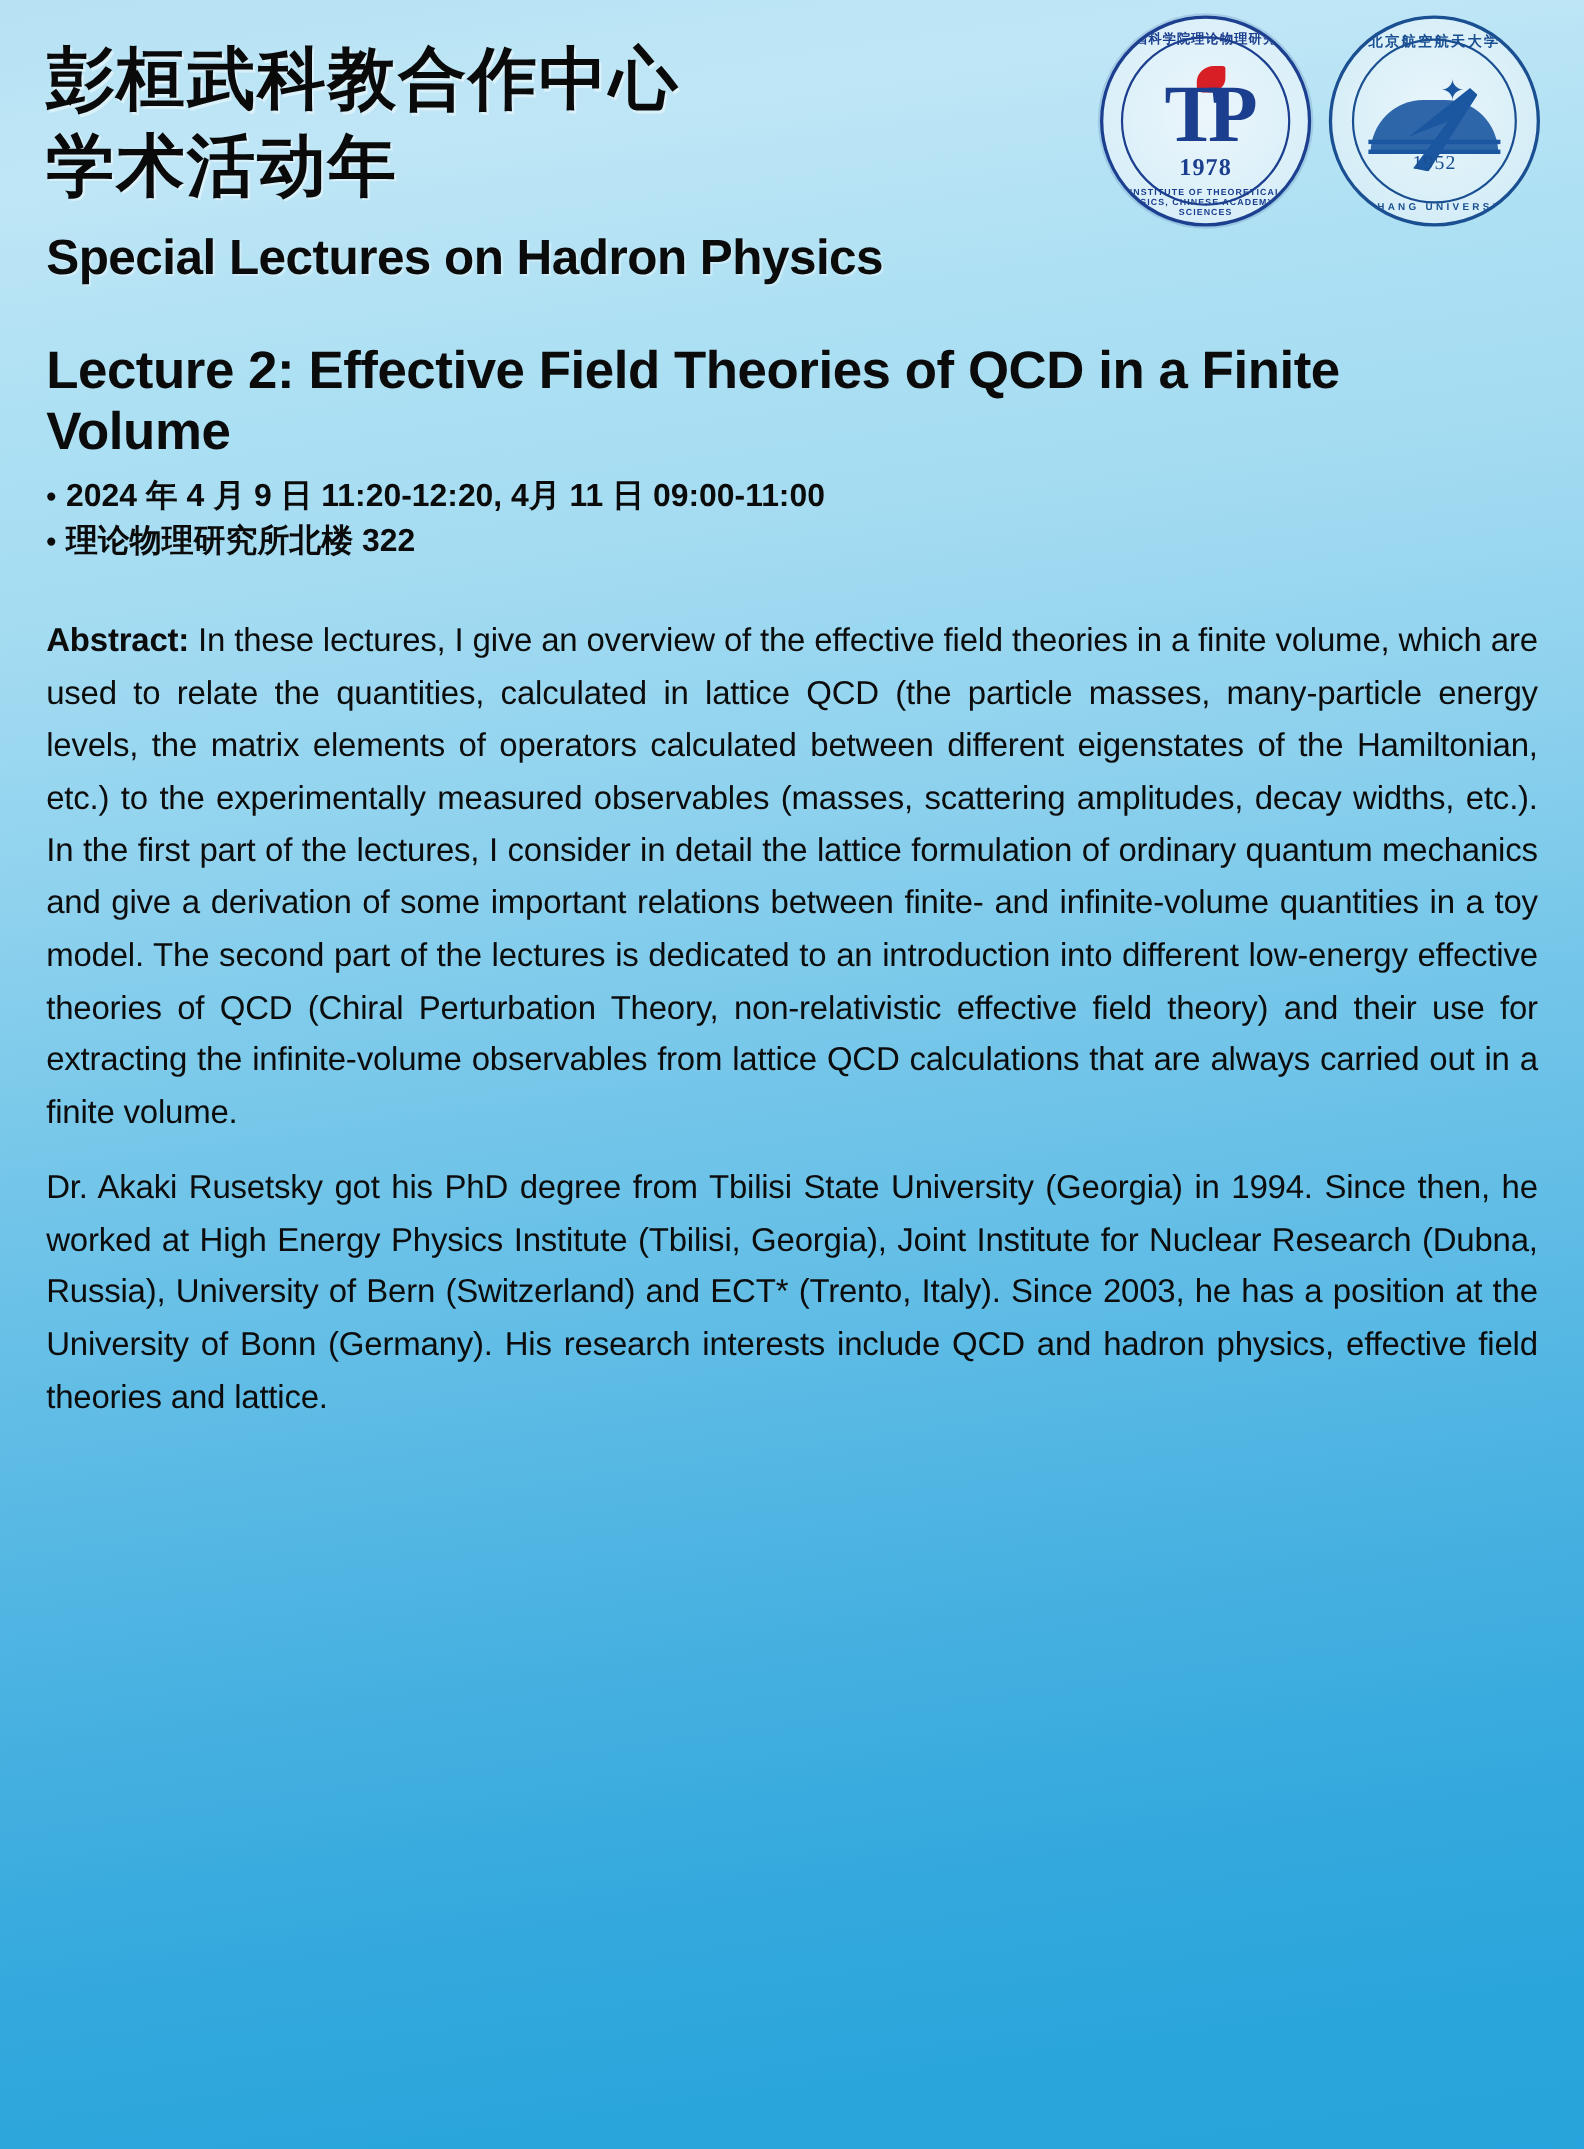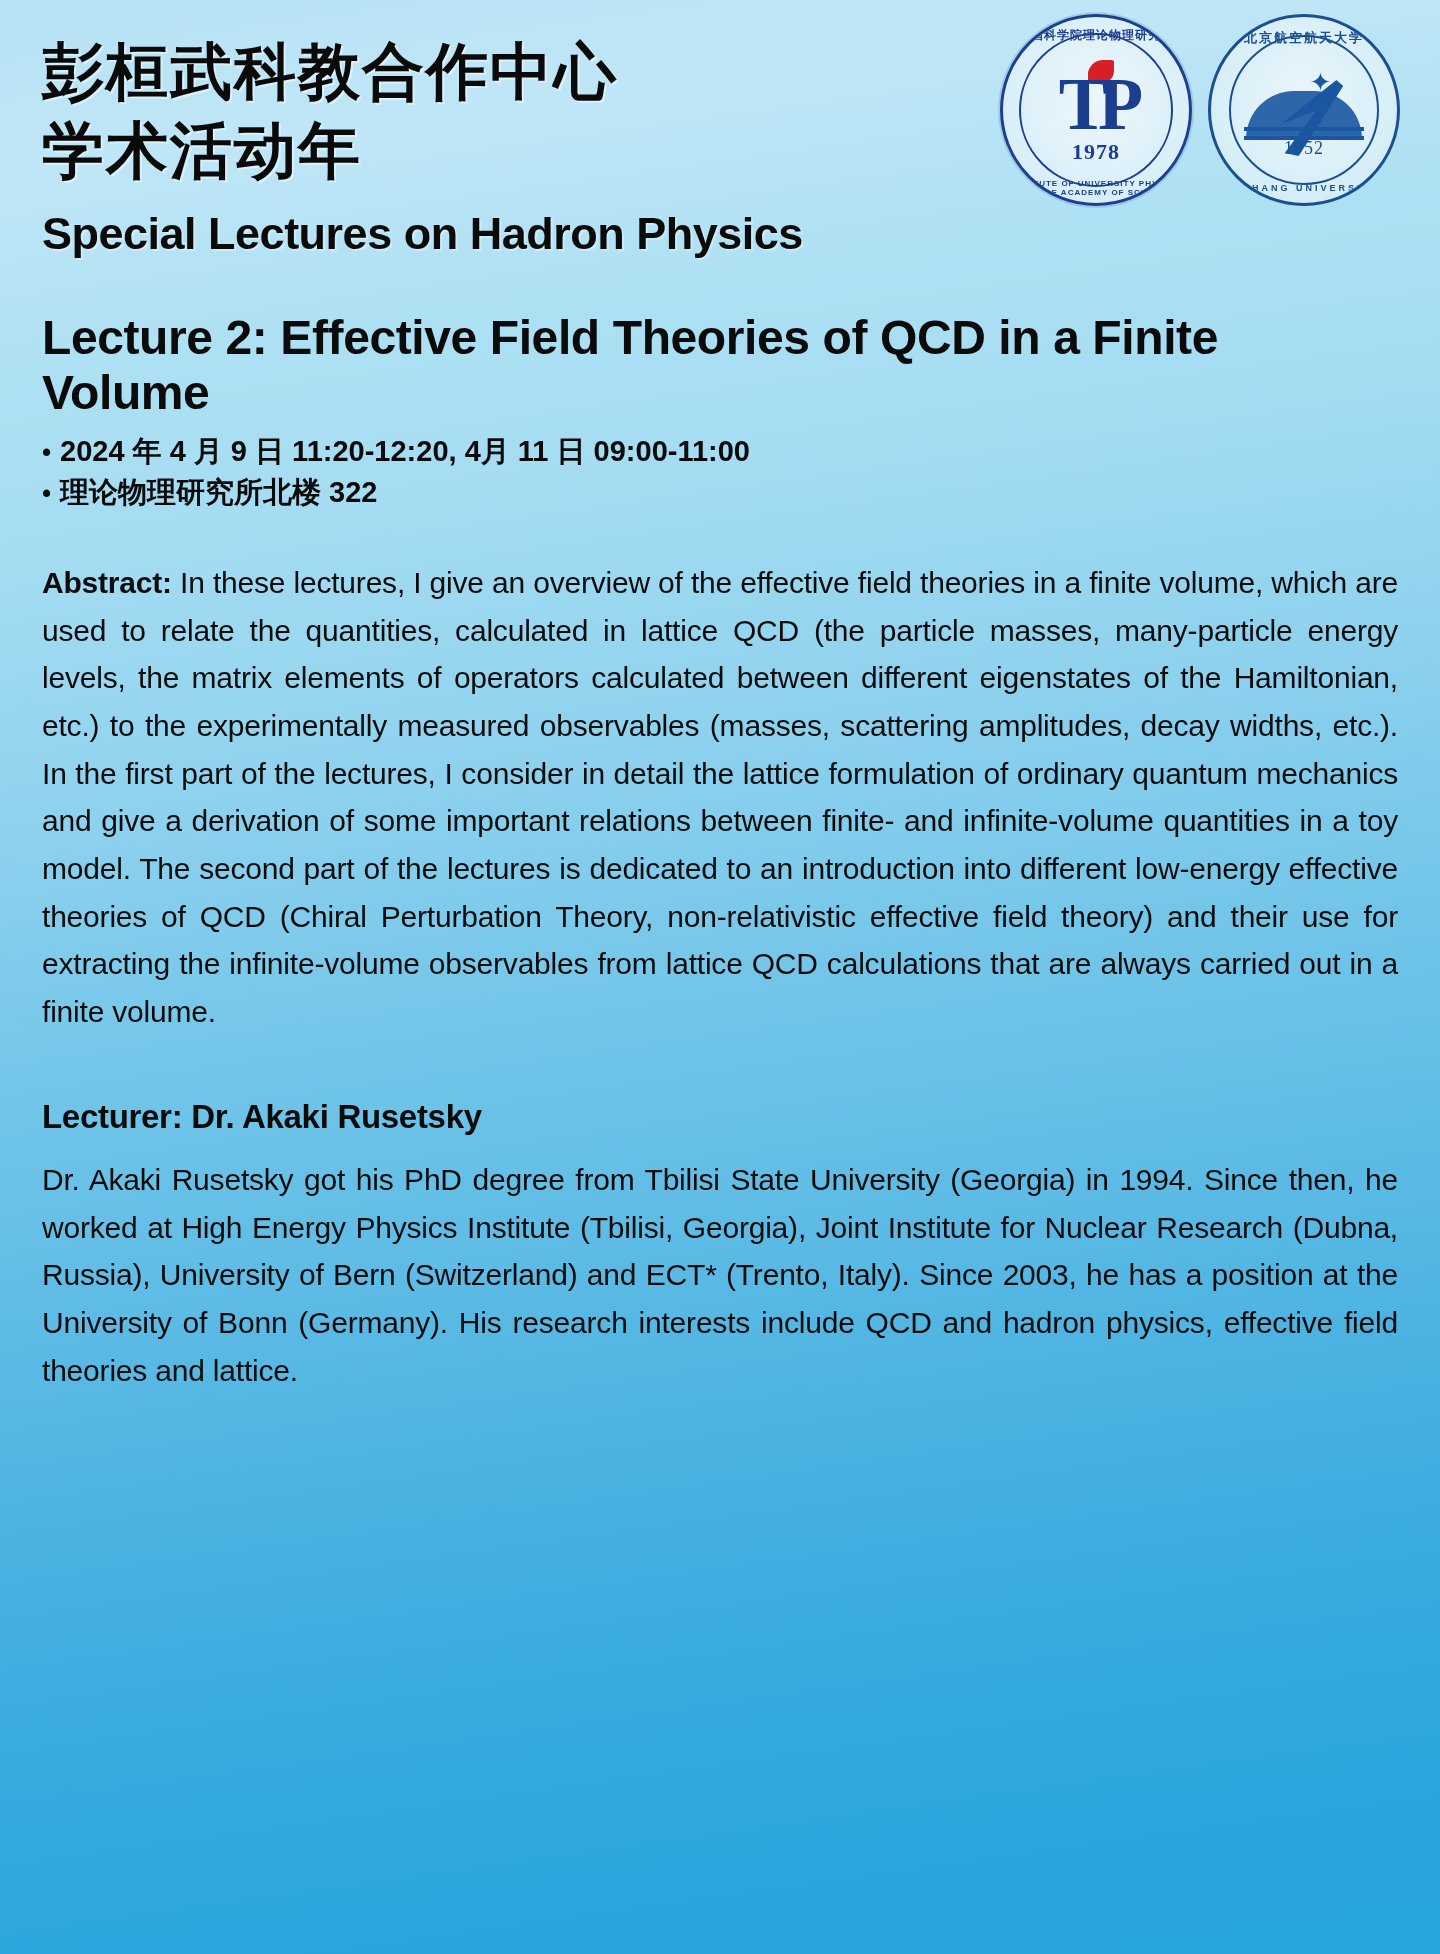--- a/index.html
+++ b/index.html
@@ -268,21 +268,21 @@
 <div class="poster">
 
   <div class="logo-bar">
 
     <div class="logo logo-itp">
       <div class="inner-ring"></div>
       <div class="arc-text arc-cn">中国科学院理论物理研究所</div>
       <div class="flame"></div>
       <div class="tp-mark">TP</div>
       <div class="year">1978</div>
-      <div class="arc-text arc-en">INSTITUTE OF UNIVERSITY PHYSICS, CHINESE ACADEMY OF SCIENCES</div>
+      <div class="arc-text arc-en">INSTITUTE OF THEORETICAL PHYSICS, CHINESE ACADEMY OF SCIENCES</div>
     </div>
 
     <div class="logo logo-buaa">
       <div class="inner-ring"></div>
       <div class="arc-text arc-cn">北京航空航天大学</div>
       <div class="dome"></div>
       <div class="base"></div>
       <div class="star">✦</div>
       <div class="wing"></div>
       <div class="year">1952</div>
@@ -310,17 +310,16 @@
       <span>理论物理研究所北楼 322</span>
     </div>
   </div>
 
   <div class="section-gap"></div>
 
   <div class="body-text">
     <span class="lead">Abstract:</span><span> In these lectures, I give an overview of the effective field theories in a finite volume, which are used to relate the quantities, calculated in lattice QCD (the particle masses, many-particle energy levels, the matrix elements of operators calculated between different eigenstates of the Hamiltonian, etc.) to the experimentally measured observables (masses, scattering amplitudes, decay widths, etc.). In the first part of the lectures, I consider in detail the lattice formulation of ordinary quantum mechanics and give a derivation of some important relations between finite- and infinite-volume quantities in a toy model. The second part of the lectures is dedicated to an introduction into different low-energy effective theories of QCD (Chiral Perturbation Theory, non-relativistic effective field theory) and their use for extracting the infinite-volume observables from lattice QCD calculations that are always carried out in a finite volume.</span>
   </div>
 
-  <div class="lecturer-heading">Lecturer: Dr. Akaki Rusetsky</div>
 
   <div class="body-text bio-text">Dr. Akaki Rusetsky got his PhD degree from Tbilisi State University (Georgia) in 1994. Since then, he worked at High Energy Physics Institute (Tbilisi, Georgia), Joint Institute for Nuclear Research (Dubna, Russia), University of Bern (Switzerland) and ECT* (Trento, Italy). Since 2003, he has a position at the University of Bonn (Germany). His research interests include QCD and hadron physics, effective field theories and lattice.</div>
 
 </div>
 
 </body></html>

